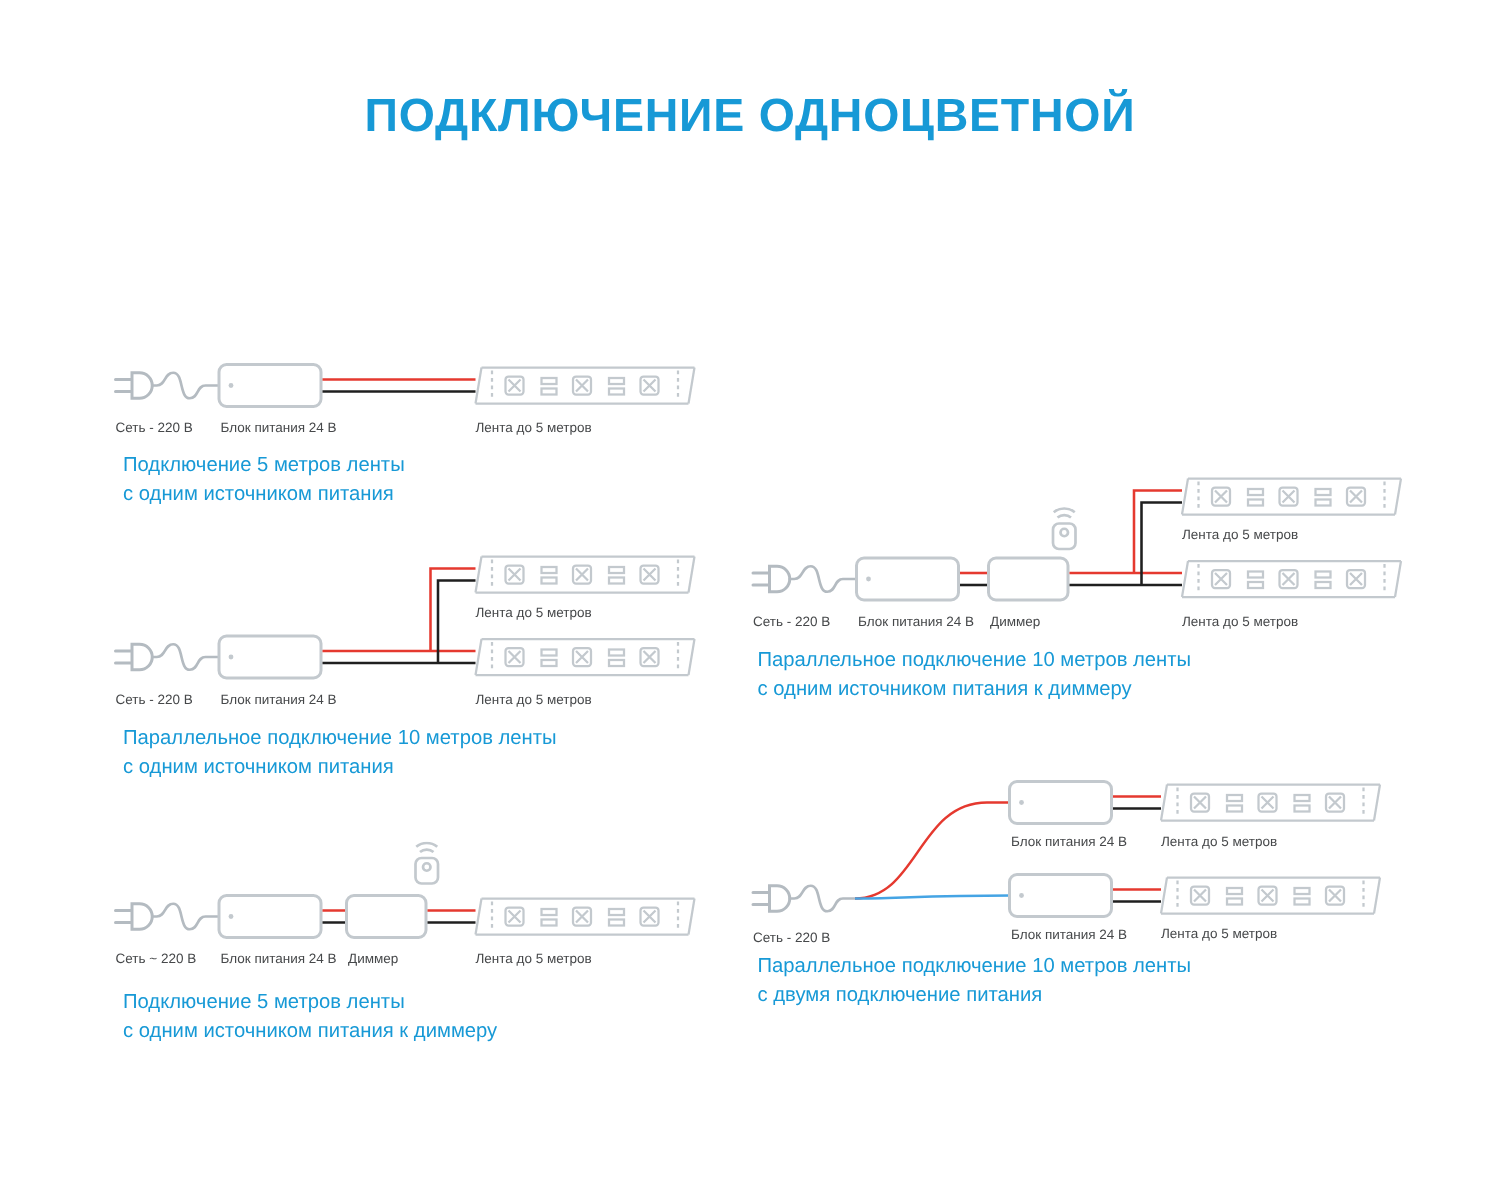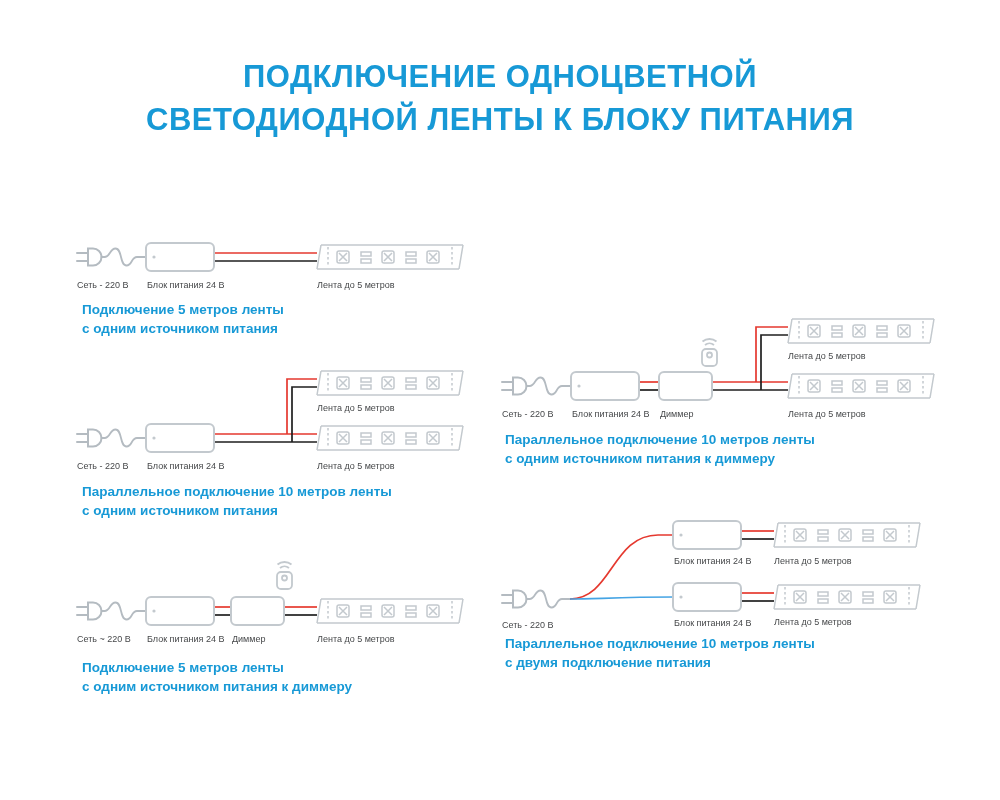--- a/index.html
+++ b/index.html
@@ -1,20 +1,20 @@
 <!DOCTYPE html>
 <html><head>
 <meta charset="utf-8">
 <style>
   html,body{margin:0;padding:0;background:#ffffff;}
   .page{position:relative;width:1000px;height:800px;background:#ffffff;
         font-family:"Liberation Sans",sans-serif;overflow:hidden;}
   .title{position:absolute;top:55px;left:0;width:1000px;text-align:center;
          color:#1799d6;font-weight:700;font-size:31px;line-height:43px;letter-spacing:.5px;}
-  .caption{position:absolute;color:#1799d6;font-weight:700;font-size:13.5px;line-height:19px;}
+  .caption{position:absolute;color:#1799d6;font-weight:400;font-size:13.5px;line-height:19px;}
   .diagram{position:absolute;}
   .diagram text{font-family:"Liberation Sans",sans-serif;font-size:9px;fill:#46484a;}
   .wr{stroke:#e5392f;stroke-width:1.7;fill:none;}
   .wk{stroke:#1f1f1f;stroke-width:1.7;fill:none;}
   .wb{stroke:#45a4e4;stroke-width:1.7;fill:none;}
 </style>
 </head>
 <body>
 
 <div class="page">
@@ -55,21 +55,20 @@
         <rect x="46" y="9" width="10" height="4"></rect>
         <rect x="46" y="16" width="10" height="4"></rect>
         <rect x="91" y="9" width="10" height="4"></rect>
         <rect x="91" y="16" width="10" height="4"></rect>
       </g>
     </defs>
   </svg>
 
   <div class="title">
     <div>ПОДКЛЮЧЕНИЕ ОДНОЦВЕТНОЙ</div>
-    <div>СВЕТОДИОДНОЙ ЛЕНТЫ К БЛОКУ ПИТАНИЯ</div>
   </div>
 
   <svg class="diagram" style="left:75px;top:236px" width="390" height="60" viewBox="0 0 390 60">
     <use href="#sym-plug" x="0" y="8"></use>
     <use href="#sym-psu" x="70" y="6"></use>
     <path class="wr" d="M140,17 H242"></path>
     <path class="wk" d="M140,25 H242"></path>
     <use href="#sym-strip" x="240" y="7"></use>
     <text x="2" y="52">Сеть - 220 В</text>
     <text x="72" y="52">Блок питания 24 В</text>

